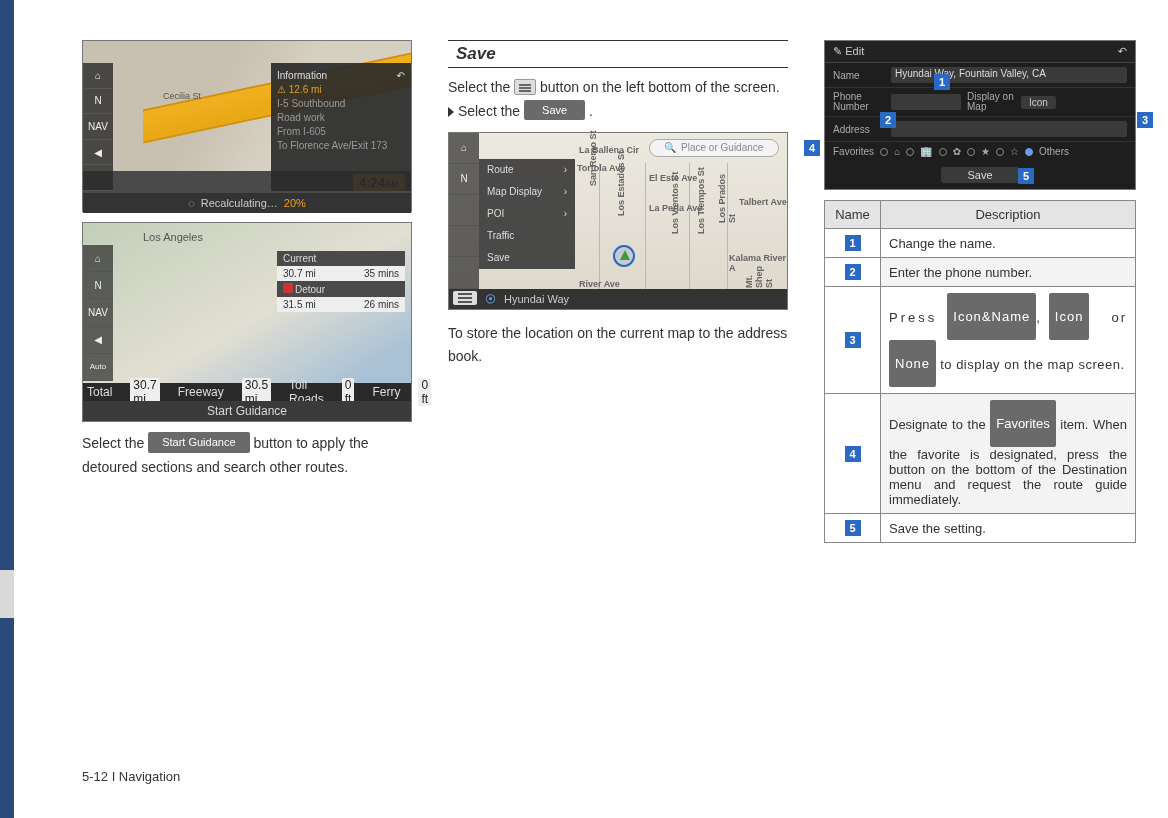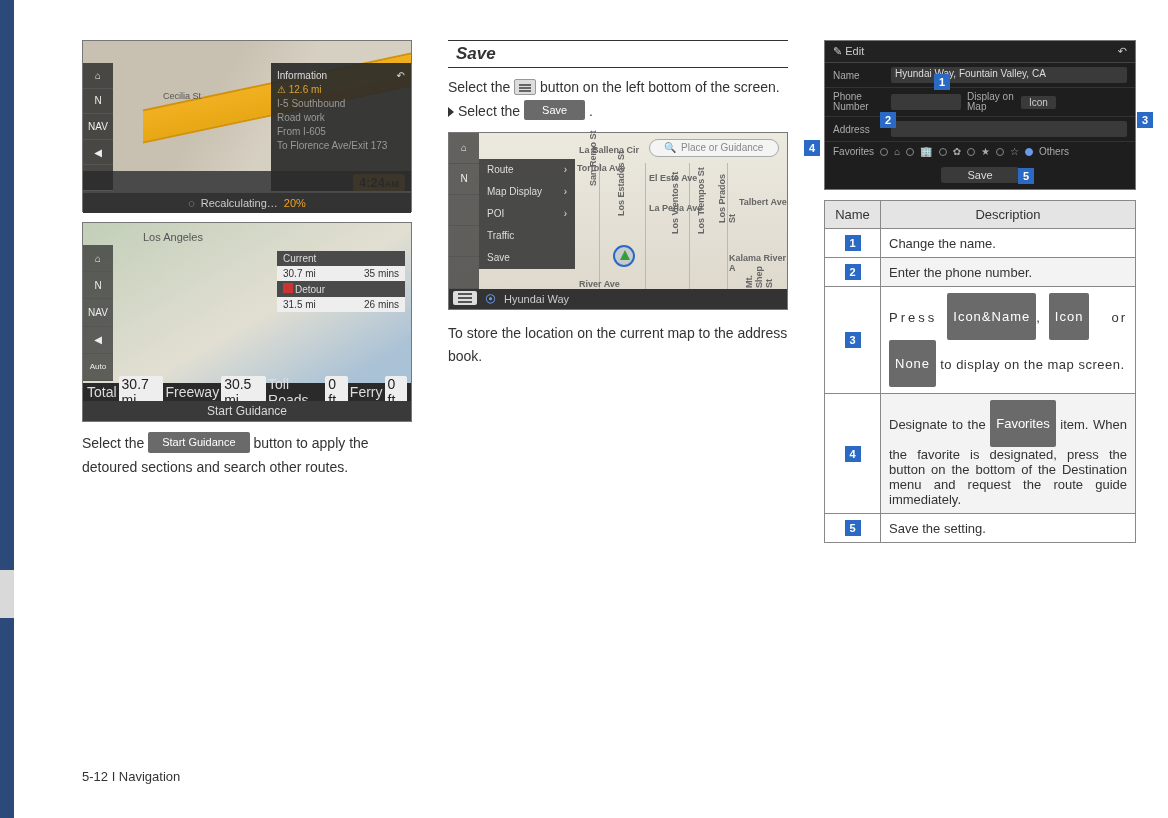--- a/index.html
+++ b/index.html
@@ -93,21 +93,21 @@
   .map2 .topstrip .time { background:#f6c019; color:#222; padding:1px 6px; border-radius:2px; font-weight:bold; font-size:13px;}
   .map2 .mapbody { position:absolute; left:0; right:0; top:0; bottom:0;
     background: linear-gradient(150deg,#c2cfb9 0%, #e2dfd2 50%, #aac2d6 80%); }
   .map2 .sidebar { position:absolute; left:0; top:22px; bottom:40px; width:30px; background:rgba(40,40,40,.7); display:flex; flex-direction:column;}
   .map2 .sidebar div { flex:1; border-bottom:1px solid #555; color:#eee; font-size:10px; display:flex;align-items:center;justify-content:center;}
   .map2 .citylabel { position:absolute; left:60px; top:8px; font-size:11px; color:#555;}
   .map2 .routepanel { position:absolute; right:6px; top:28px; width:128px; font-size:10px; }
   .map2 .routepanel .hdr { background:#4a4a4a; color:#ddd; padding:2px 6px; }
   .map2 .routepanel .val { background:#eee; color:#333; padding:2px 6px; display:flex; justify-content:space-between;}
   .map2 .routepanel .red { width:10px;height:10px;background:#c33;display:inline-block;margin-right:2px;}
-  .map2 .footbar { position:absolute; left:0; right:0; bottom:20px; height:18px; background:#2a2a2a; color:#ddd; font-size:14px; display:flex; align-items:center; gap:2px; padding:0 4px;}
+  .map2 .footbar { position:absolute; left:0; right:0; bottom:20px; height:18px; background:#2a2a2a; color:#ddd; font-size:12px; display:flex; align-items:center; gap:18px; padding:0 4px;}
   .map2 .footbar .box { background:#eee; color:#222; padding:0 3px; border-radius:2px;}
   .map2 .startg { position:absolute; left:0; right:0; bottom:0; height:20px; background:#3a3a3a; color:#d8d8d8; font-size:12px; display:flex; align-items:center; justify-content:center; }
 
   
   .map3 .topbody { position:absolute; inset:0;
     background: linear-gradient(#ece9df,#ddd7cb); font-weight: bold; }
   .map3 .sidebar { position:absolute; left:0; top:0; bottom:20px; width:30px; background:rgba(40,40,40,.7); display:flex; flex-direction:column;}
   .map3 .sidebar div { flex:1; border-bottom:1px solid #555; color:#eee; font-size:10px; display:flex;align-items:center;justify-content:center;}
   .map3 .search { position:absolute; right:8px; top:6px; width:130px; height:18px; background:#f4f4f4; border:1px solid #aaa; border-radius:9px; font-size:10px; color:#888; display:flex; align-items:center; justify-content:center; gap:4px;}
   .map3 .menulist { position:absolute; left:30px; top:26px; width:96px; background:rgba(60,60,60,.92); color:#ddd; font-size:10px;}

